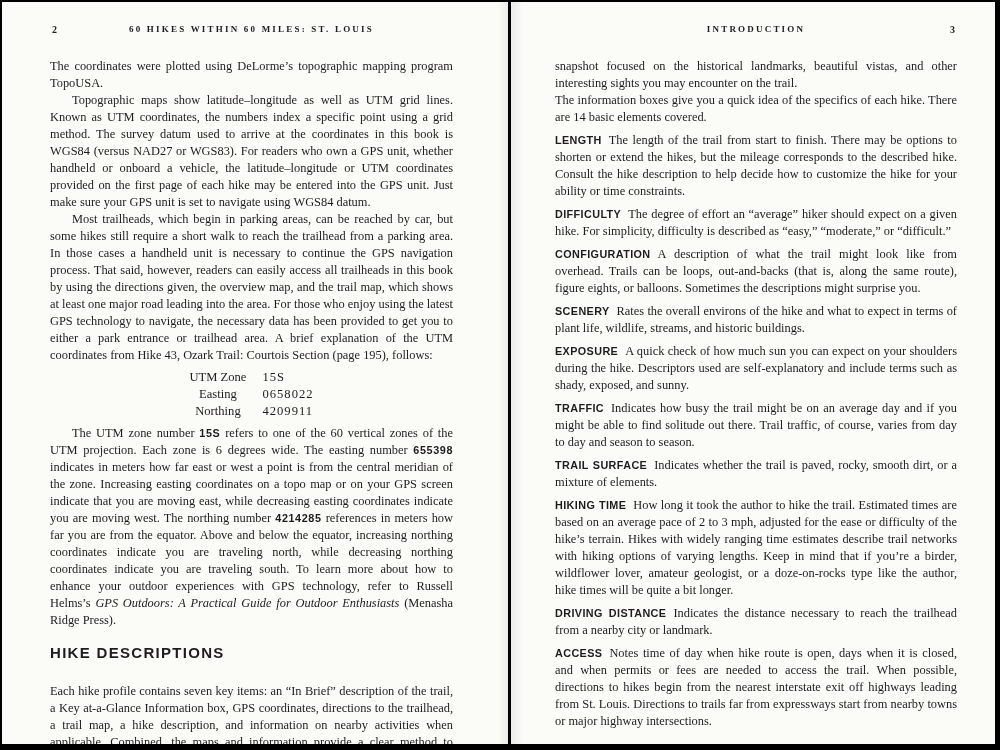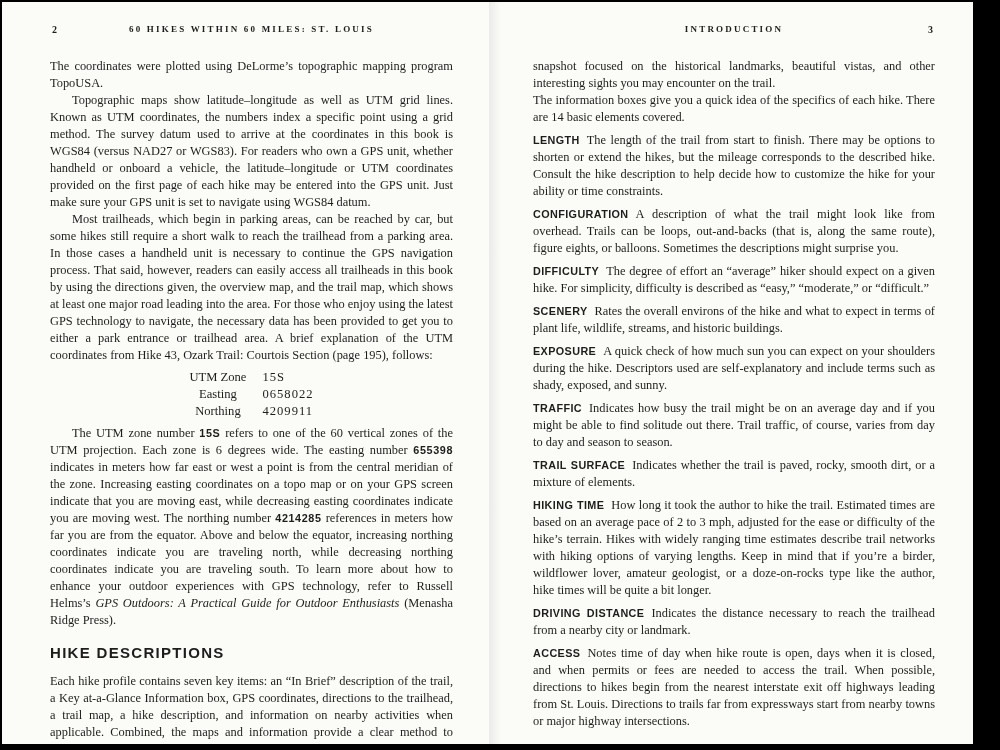--- a/index.html
+++ b/index.html
@@ -8,21 +8,21 @@
     background:#000; overflow:hidden;
     font-family:"Liberation Serif","DejaVu Serif",serif;
     color:#1e1d1b;
   }
   .page {
     position:absolute; top:2px; height:742px; box-sizing:border-box;
     background:#fbfbf8; overflow:hidden;
   }
   .page-left  { left:2px;   width:506px; padding:22px 55px 0 48px;
                 background:linear-gradient(to left,#ececea 0px,#fbfbf8 10px); }
-  .page-right { left:489px; width:484px; padding:22px 38px 0 44px;
+  .page-right { left:511px; width:484px; padding:22px 38px 0 44px;
                 background:linear-gradient(to right,#ebebe9 0px,#fbfbf8 12px); }
 
   .running {
     position:relative; height:13px; margin-bottom:21px;
     font-weight:bold; font-size:9px; letter-spacing:2.2px;
     text-align:center; white-space:nowrap;
   }
   .pgnum { position:absolute; top:0; font-size:10px; letter-spacing:0; }
   .pgnum-left  { left:2px; }
   .pgnum-right { right:2px; }
@@ -30,21 +30,21 @@
   .jp { margin:0; text-align:justify; font-size:12.4px; line-height:17px; }
   .ind { text-indent:22px; }
   .gap-top { margin-top:6px; }
 
   .utm { margin:5px auto; border-collapse:collapse; font-size:12.6px; line-height:17px; }
   .utm td { padding:0; }
   .utm .utm-label { text-align:center; padding-right:16px; }
   .utm .utm-value { text-align:left; letter-spacing:1px; }
 
   .h-major {
-    margin:15px 0 12px; font-family:"Liberation Sans","DejaVu Sans",sans-serif;
+    margin:15px 0 22px; font-family:"Liberation Sans","DejaVu Sans",sans-serif;
     font-weight:bold; font-size:15px; letter-spacing:1.3px;
   }
   .h-glance {
     margin:12px 0 5px; font-family:"Liberation Sans","DejaVu Sans",sans-serif;
     font-weight:bold; font-size:12.5px; letter-spacing:0.8px;
   }
   .lead {
     font-family:"Liberation Sans","DejaVu Sans",sans-serif;
     font-weight:bold; font-size:10.8px; letter-spacing:0.4px;
     margin-right:7px;
@@ -99,23 +99,23 @@
       <span>INTRODUCTION</span>
       <span class="pgnum pgnum-right">3</span>
     </div>
 
     <p class="jp">snapshot focused on the historical landmarks, beautiful vistas, and other interesting sights you may encounter on the trail.</p>
 
     <p class="jp">The information boxes give you a quick idea of the specifics of each hike. There are 14 basic elements covered.</p>
 
     <p class="jp gap-top"><span class="lead">LENGTH</span><span>The length of the trail from start to finish. There may be options to shorten or extend the hikes, but the mileage corresponds to the described hike. Consult the hike description to help decide how to customize the hike for your ability or time constraints.</span></p>
 
+    <p class="jp gap-top"><span class="lead">DIFFICULTY</span><span>The degree of effort an “average” hiker should expect on a given hike. For simplicity, difficulty is described as “easy,” “moderate,” or “difficult.”</span></p>
+
     <p class="jp gap-top"><span class="lead">CONFIGURATION</span><span>A description of what the trail might look like from overhead. Trails can be loops, out-and-backs (that is, along the same route), figure eights, or balloons. Sometimes the descriptions might surprise you.</span></p>
-
-    <p class="jp gap-top"><span class="lead">DIFFICULTY</span><span>The degree of effort an “average” hiker should expect on a given hike. For simplicity, difficulty is described as “easy,” “moderate,” or “difficult.”</span></p>
 
     <p class="jp gap-top"><span class="lead">SCENERY</span><span>Rates the overall environs of the hike and what to expect in terms of plant life, wildlife, streams, and historic buildings.</span></p>
 
     <p class="jp gap-top"><span class="lead">EXPOSURE</span><span>A quick check of how much sun you can expect on your shoulders during the hike. Descriptors used are self-explanatory and include terms such as shady, exposed, and sunny.</span></p>
 
     <p class="jp gap-top"><span class="lead">TRAFFIC</span><span>Indicates how busy the trail might be on an average day and if you might be able to find solitude out there. Trail traffic, of course, varies from day to day and season to season.</span></p>
 
     <p class="jp gap-top"><span class="lead">TRAIL SURFACE</span><span>Indicates whether the trail is paved, rocky, smooth dirt, or a mixture of elements.</span></p>
 
     <p class="jp gap-top"><span class="lead">HIKING TIME</span><span>How long it took the author to hike the trail. Estimated times are based on an average pace of 2 to 3 mph, adjusted for the ease or difficulty of the hike’s terrain. Hikes with widely ranging time estimates describe trail networks with hiking options of varying lengths. Keep in mind that if you’re a birder, wildflower lover, amateur geologist, or a doze-on-rocks type like the author, hike times will be quite a bit longer.</span></p>

